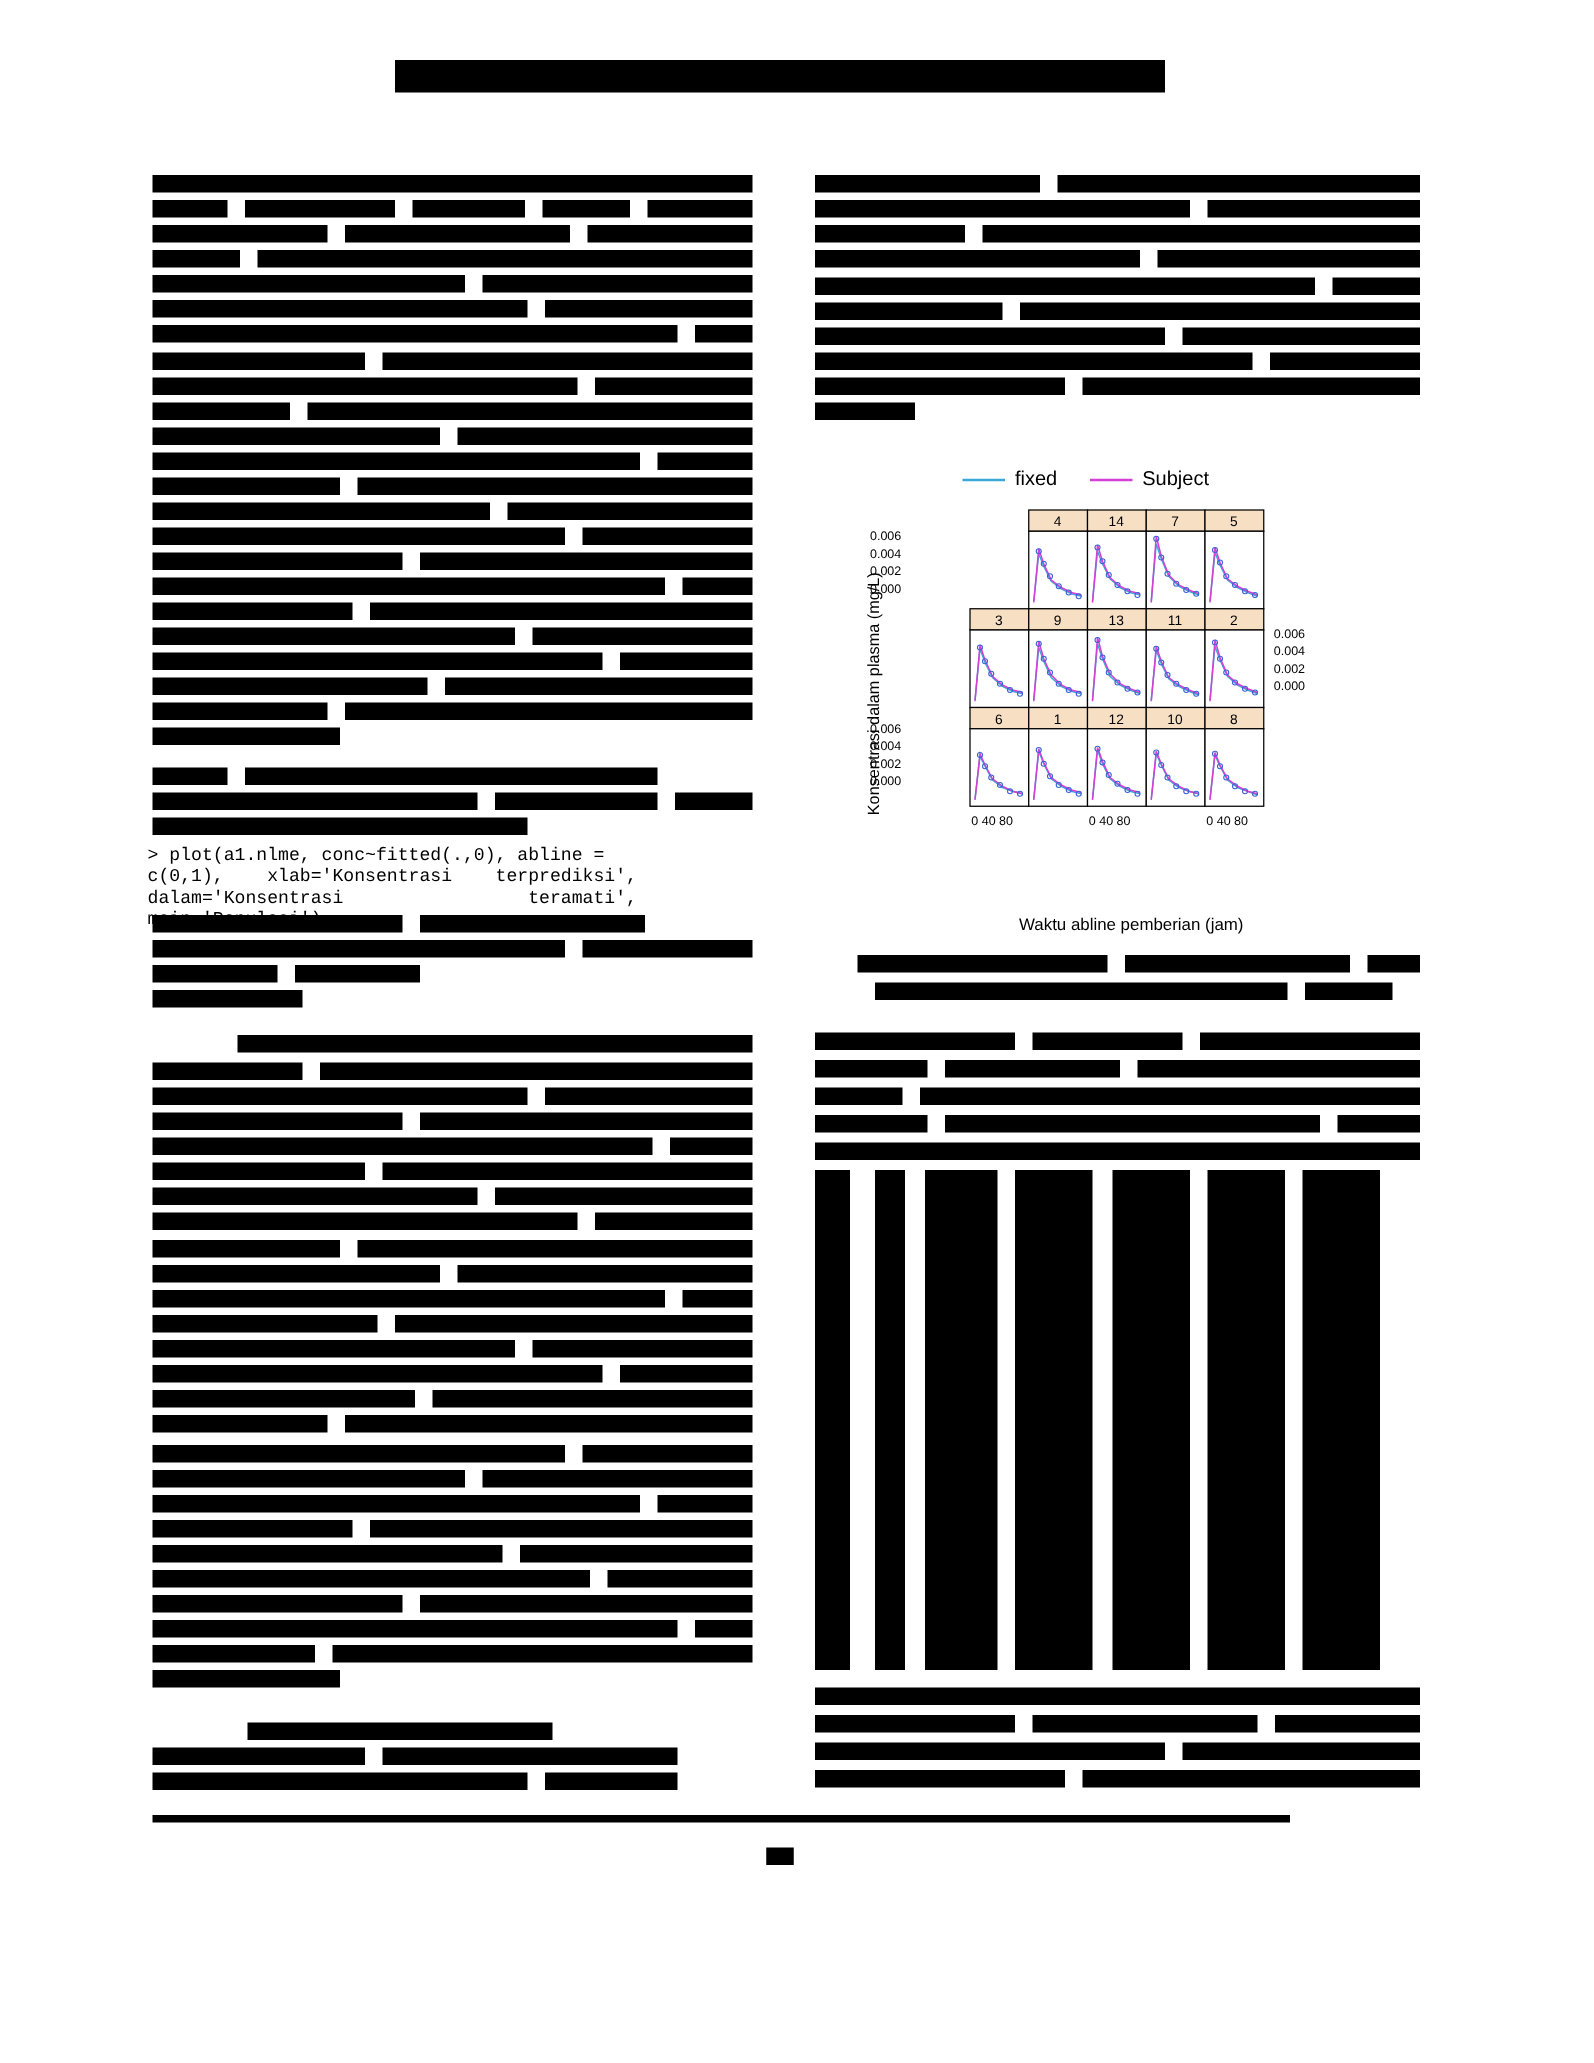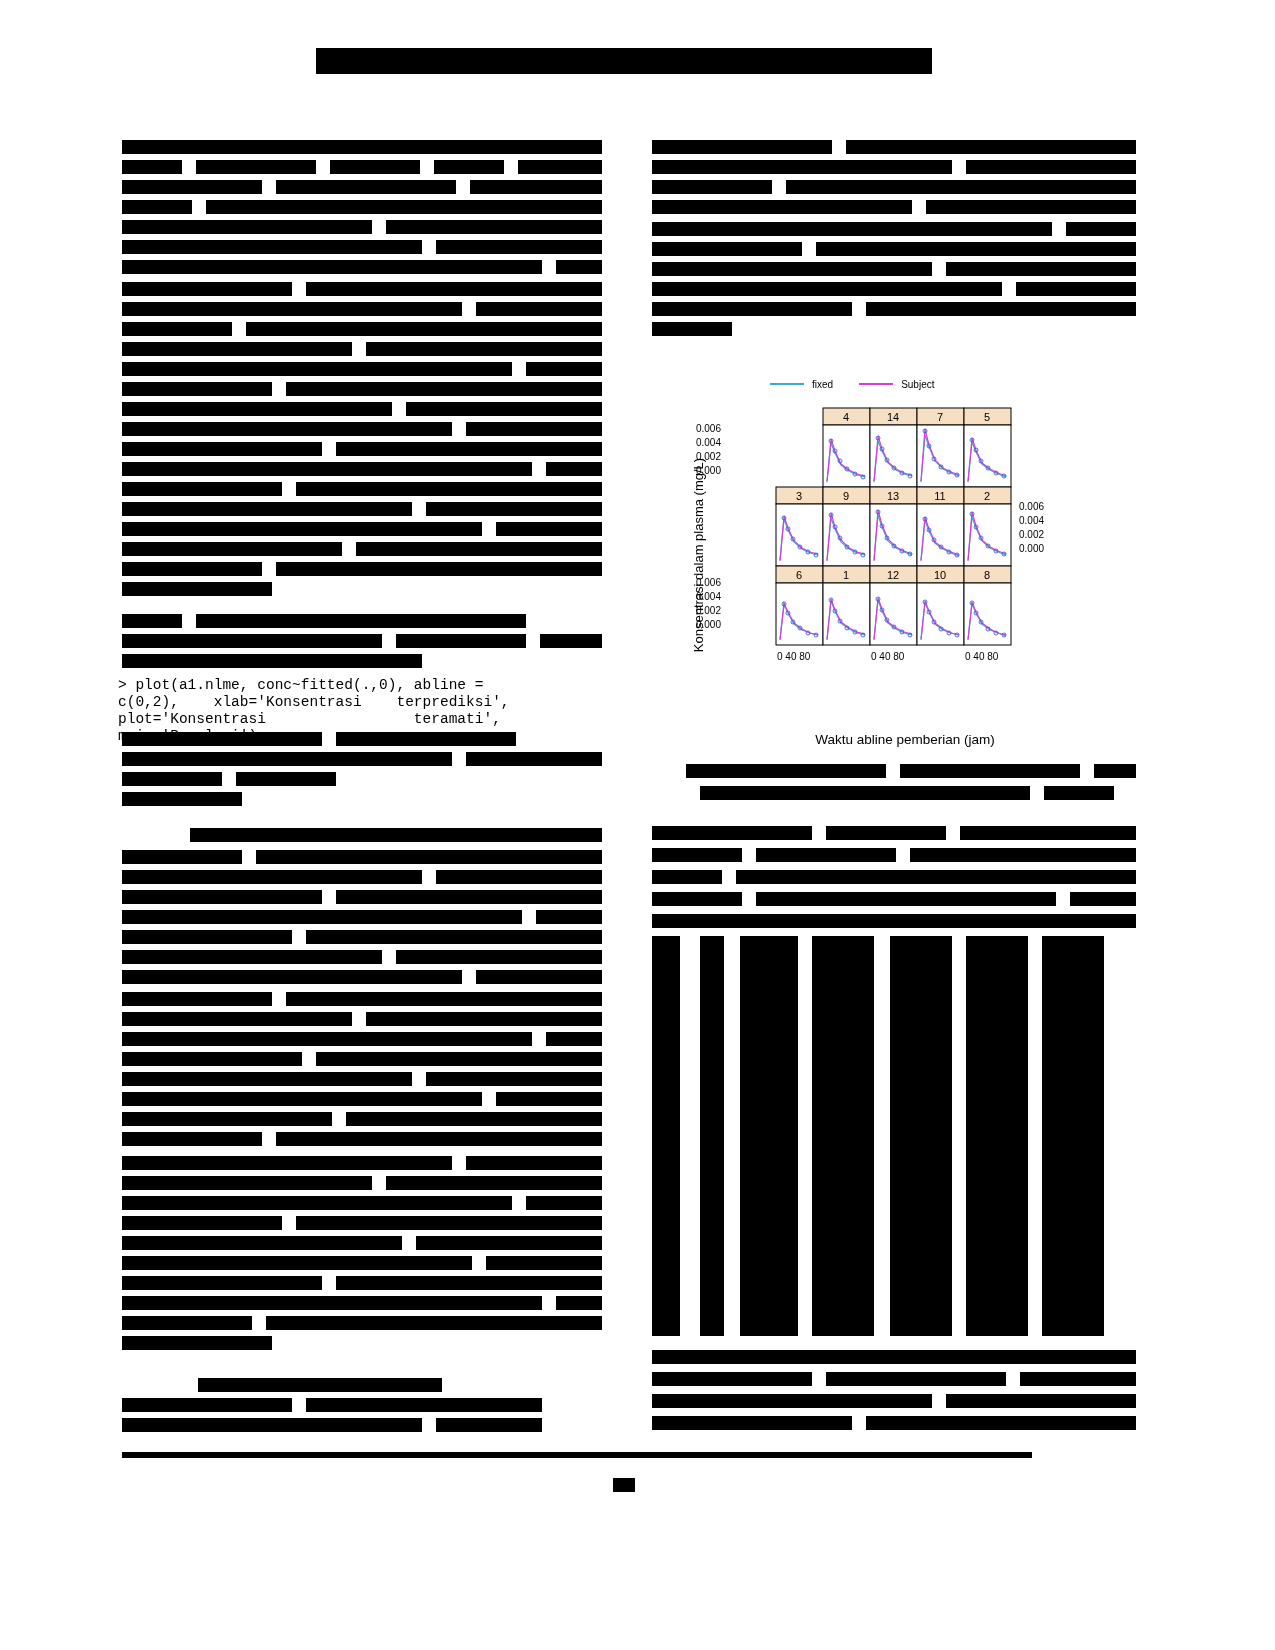--- a/index.html
+++ b/index.html
@@ -6,21 +6,21 @@
   body{width:1275px;height:1650px;position:relative;font-family:"Liberation Sans",sans-serif;}
   .page{position:absolute;left:0;top:0;width:1275px;height:1650px;overflow:hidden;}
   .rbar{position:absolute;background:#000;}
 
   .title-block{position:absolute;left:316px;top:48px;width:616px;height:28px;}
   .title-block .line{height:26px;background:#000;}
   .mono{font-family:"Liberation Mono",monospace;font-size:14.5px;line-height:17px;color:#000;white-space:pre-wrap;}
 
   
   .figure{position:absolute;left:685px;top:360px;width:390px;height:400px;}
-  .legend{position:absolute;left:85px;top:12px;width:290px;height:24px;display:flex;align-items:center;gap:26px;font-size:10px;}
+  .legend{position:absolute;left:85px;top:12px;width:290px;height:24px;display:flex;align-items:center;gap:26px;font-size:16px;}
   .legend .item{display:flex;align-items:center;gap:8px;}
   .legend .swatch{display:inline-block;width:34px;height:0;border-top:2px solid #3ba9d6;}
   .legend .swatch.magenta{border-top-color:#d43fd4;}
 
   .toplabels{position:absolute;left:96px;top:46px;width:280px;height:16px;font-size:12.5px;}
   .toplabels span{position:absolute;}
 
   .ylabel{position:absolute;left:-8px;top:80px;width:200px;font-size:13px;transform:rotate(-90deg);transform-origin:left top;text-align:center;}
   .xlabel{position:absolute;left:60px;top:372px;width:320px;text-align:center;font-size:13.5px;}
 
@@ -91,22 +91,22 @@
   <div>
     <div class="rbar" style="left:122px;top:614px;width:60px;height:14px"></div>
     <div class="rbar" style="left:196px;top:614px;width:330px;height:14px"></div>
     <div class="rbar" style="left:122px;top:634px;width:260px;height:14px"></div>
     <div class="rbar" style="left:396px;top:634px;width:130px;height:14px"></div>
     <div class="rbar" style="left:540px;top:634px;width:62px;height:14px"></div>
     <div class="rbar" style="left:122px;top:654px;width:300px;height:14px"></div>
   </div>
 
   <pre class="mono" style="position:absolute;left:118px;top:662px;width:496px;"><span>&gt; plot(a1.nlme, conc~fitted(.,0), abline =</span>
-<span>c(0,2),    xlab='Konsentrasi    terprediksi',</span>
-<span>plot='Konsentrasi                 teramati',</span>
+<span>c(0,1),    xlab='Konsentrasi    terprediksi',</span>
+<span>dalam='Konsentrasi                 teramati',</span>
 <span>main='Populasi')</span></pre>
 
   <div>
     <div class="rbar" style="left:122px;top:732px;width:200px;height:14px"></div>
     <div class="rbar" style="left:336px;top:732px;width:180px;height:14px"></div>
     <div class="rbar" style="left:122px;top:752px;width:330px;height:14px"></div>
     <div class="rbar" style="left:466px;top:752px;width:136px;height:14px"></div>
     <div class="rbar" style="left:122px;top:772px;width:100px;height:14px"></div>
     <div class="rbar" style="left:236px;top:772px;width:100px;height:14px"></div>
     <div class="rbar" style="left:122px;top:792px;width:120px;height:14px"></div>

